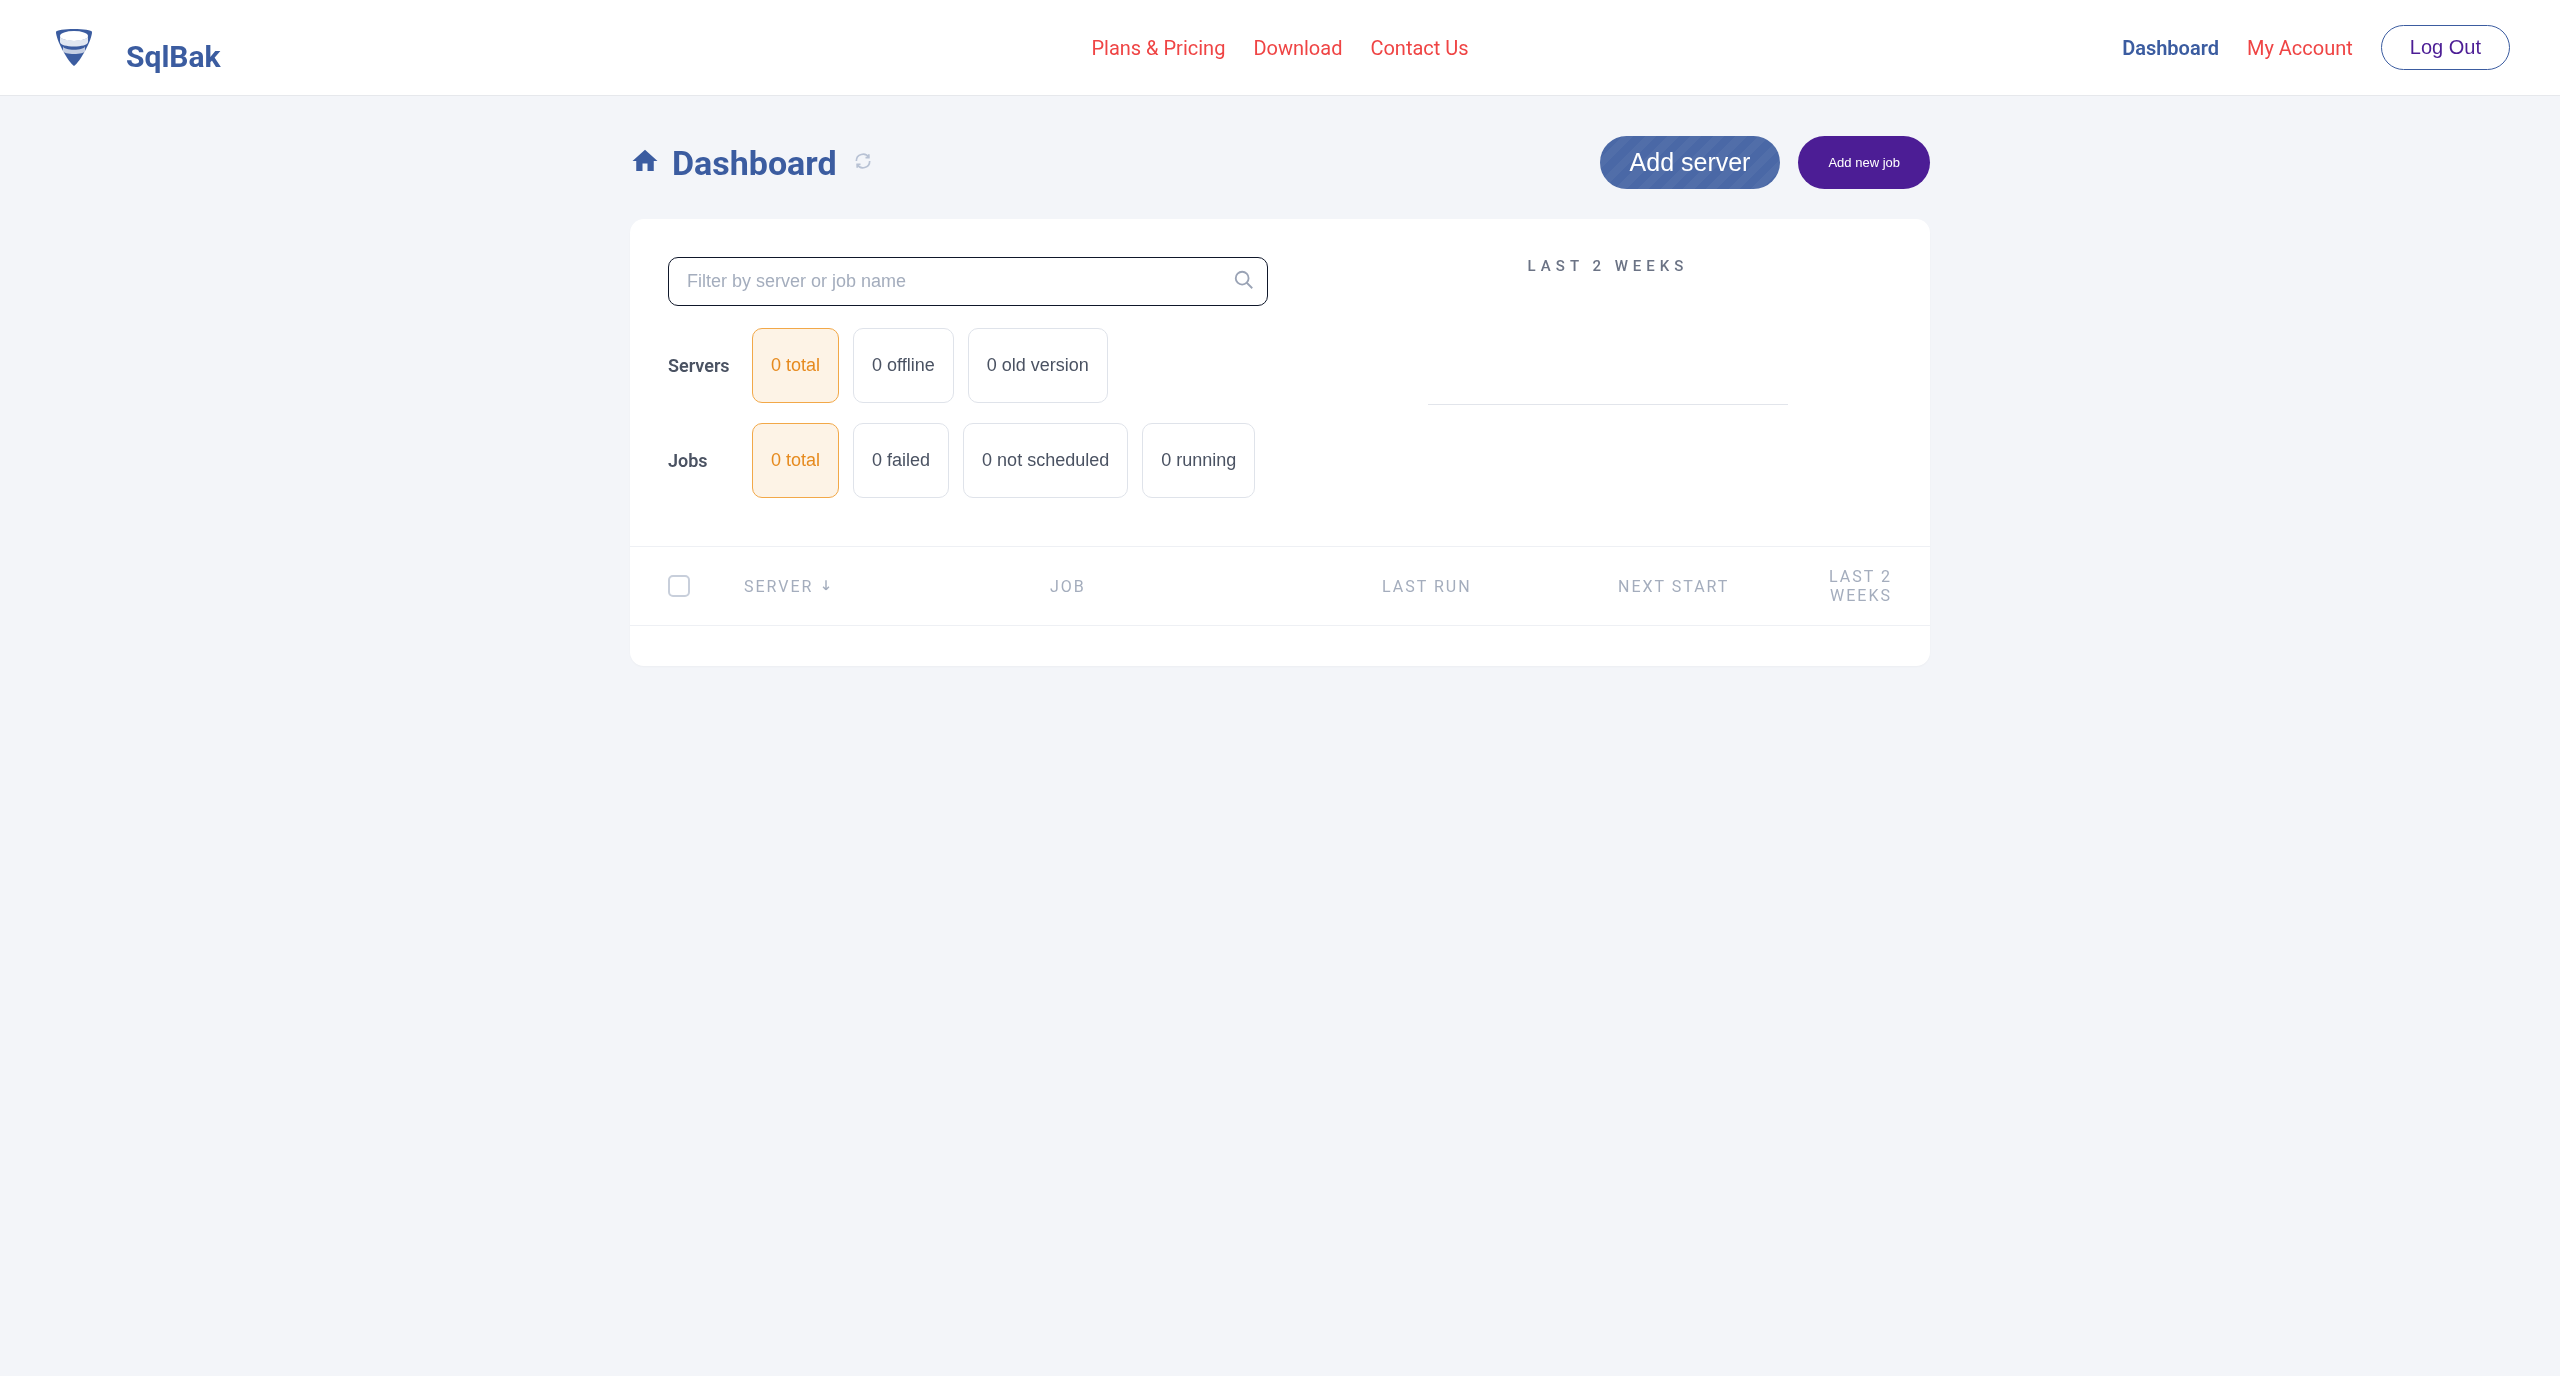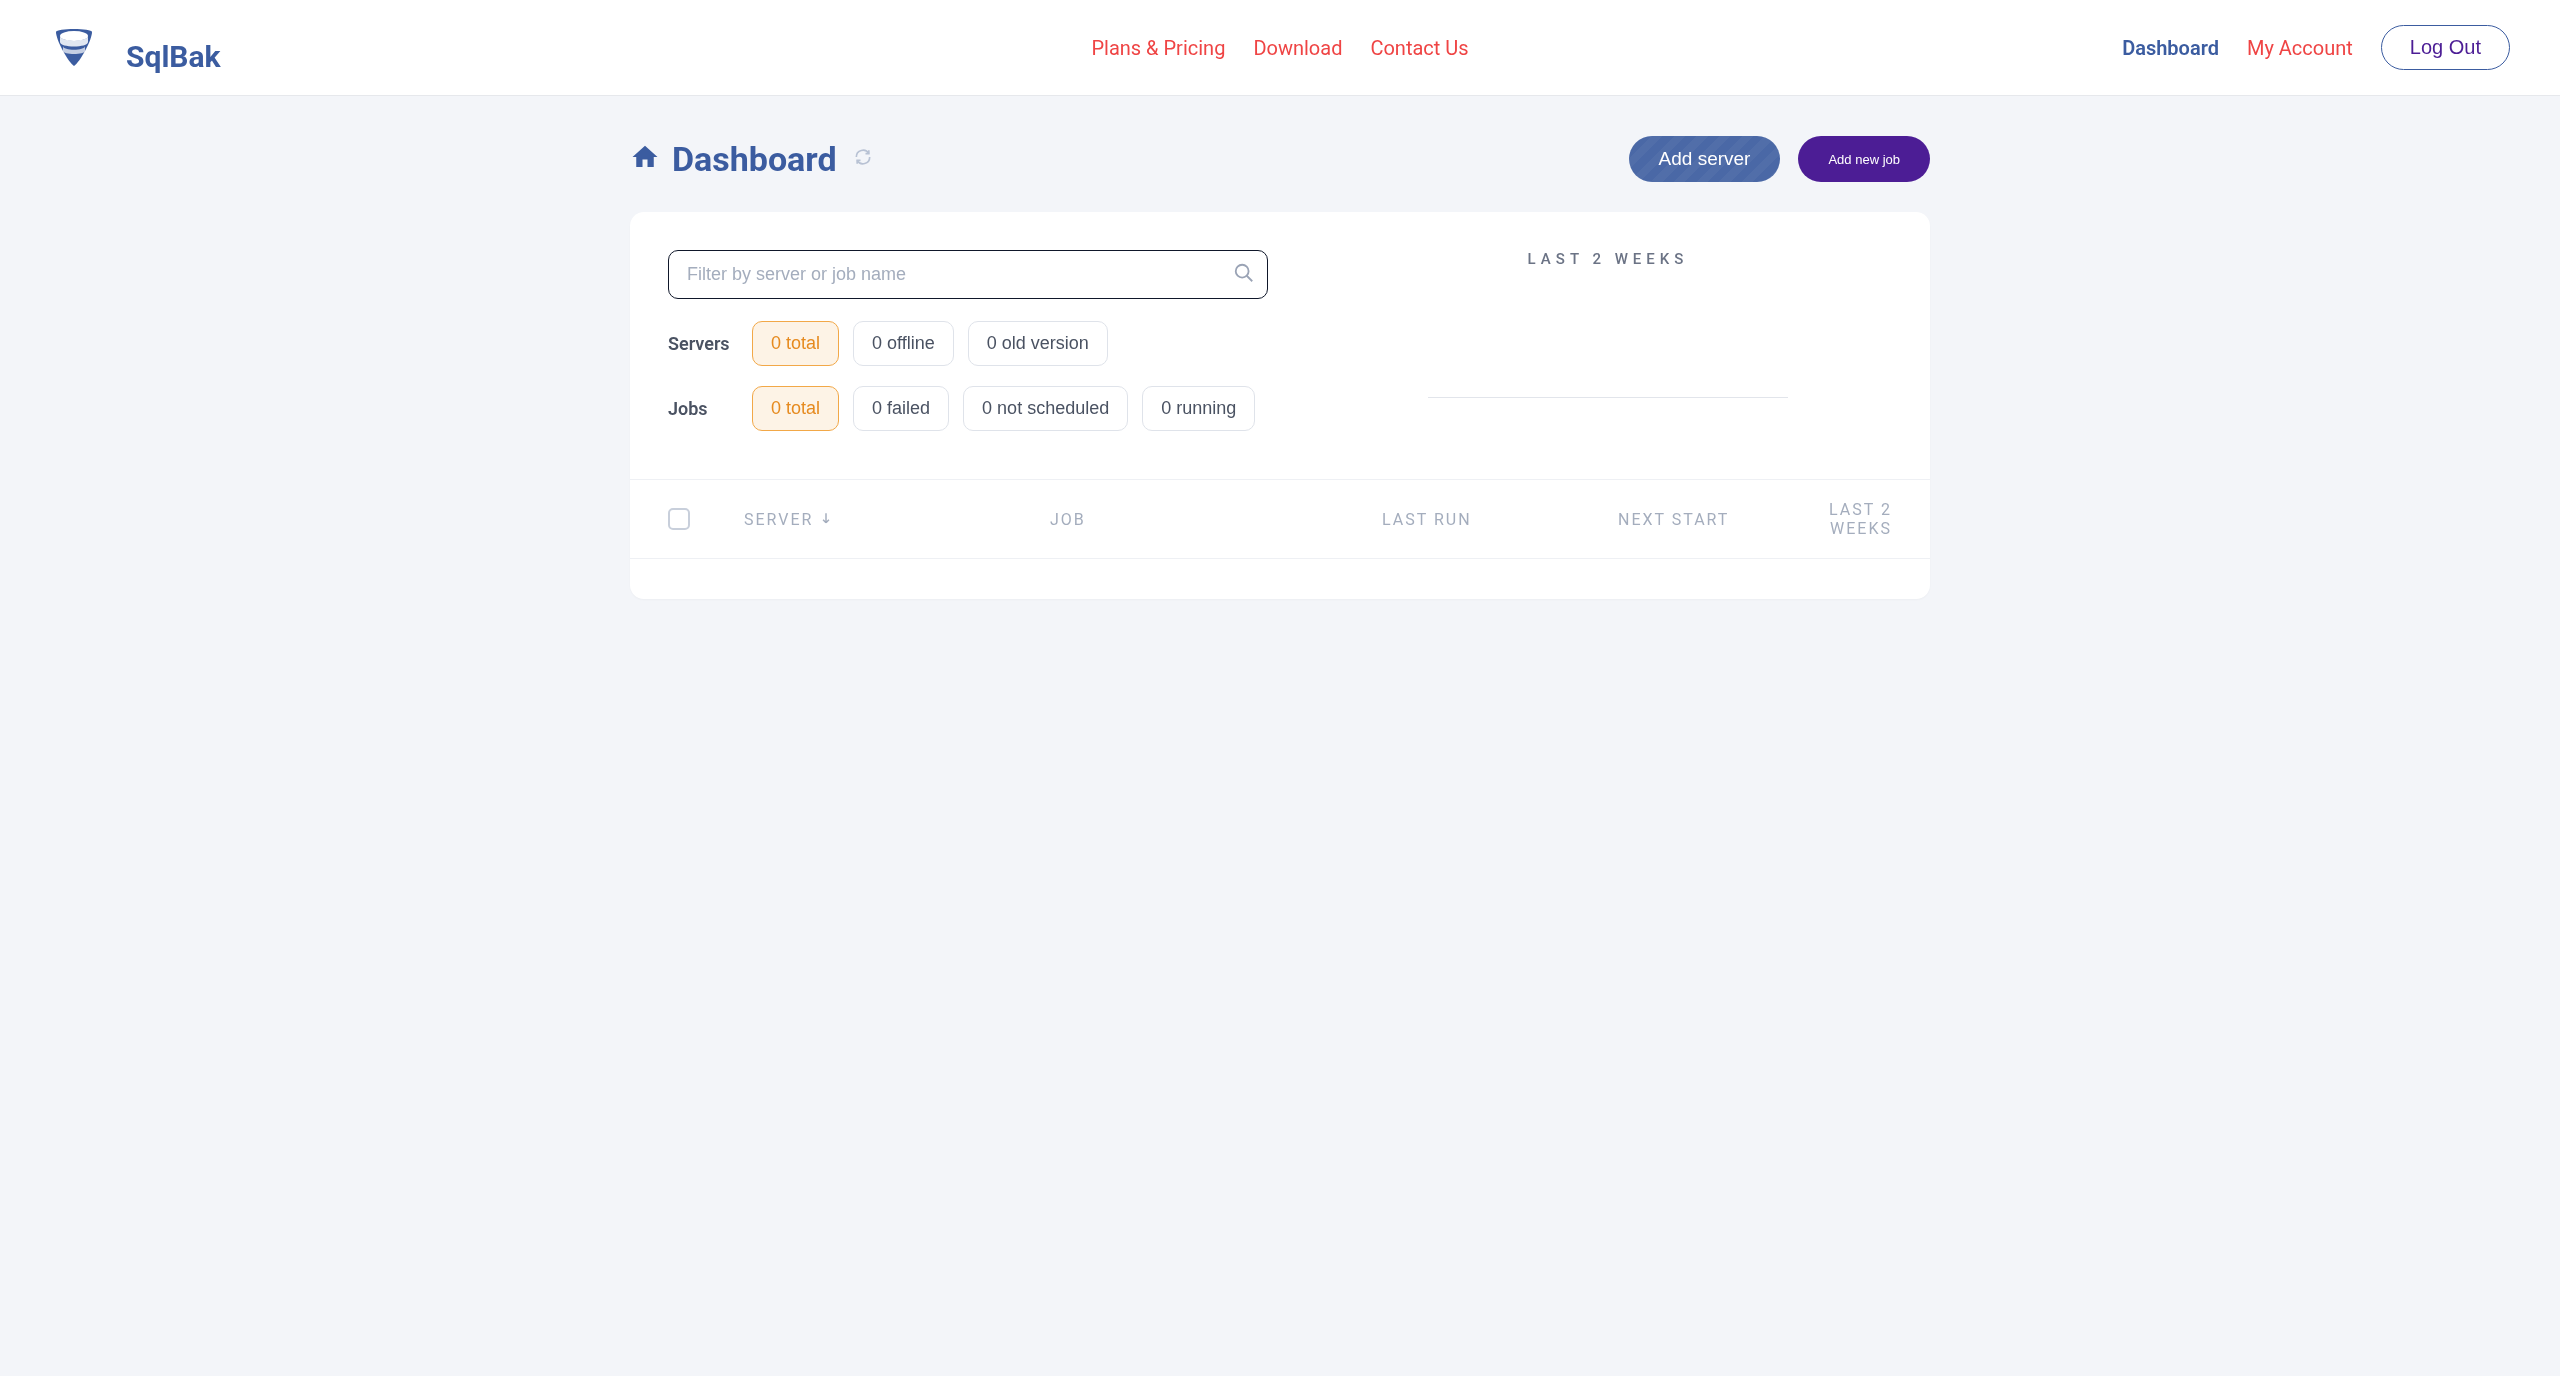--- a/index.html
+++ b/index.html
@@ -96,21 +96,21 @@
       display: flex;
       gap: 18px;
     }
     .btn-primary {
       background: #4a68a6;
       background-image: repeating-linear-gradient(135deg, rgba(255,255,255,0.04) 0, rgba(255,255,255,0.04) 8px, transparent 8px, transparent 16px);
       color: #fff;
       border: none;
       border-radius: 999px;
       padding: 12px 30px;
-      font-size: 19px;
+      font-size: 25px;
       cursor: pointer;
     }
     .btn-secondary {
       background: #4c1d95;
       color: #fff;
       border: none;
       border-radius: 999px;
       padding: 12px 30px;
       font-size: 13px;
       cursor: pointer;
@@ -177,21 +177,21 @@
     }
     .filter-label {
       width: 70px;
       font-size: 18px;
       font-weight: 600;
       color: #4a5262;
     }
     .chip {
       border: 1px solid #dfe3ea;
       border-radius: 10px;
-      padding: 11px 18px;
+      padding: 26px 18px;
       font-size: 18px;
       color: #4a5262;
       cursor: pointer;
       background: #fff;
     }
     .chip.active {
       border-color: #f2a848;
       background: #fdf3e6;
       color: #e68a1e;
     }

